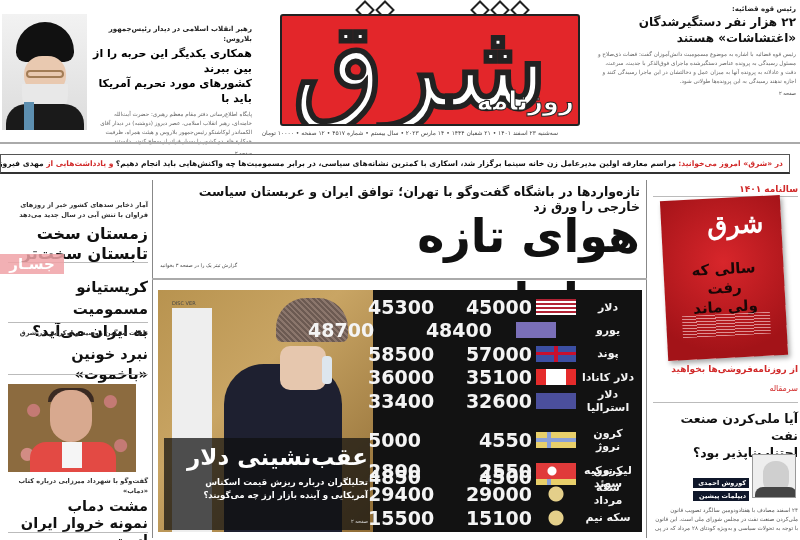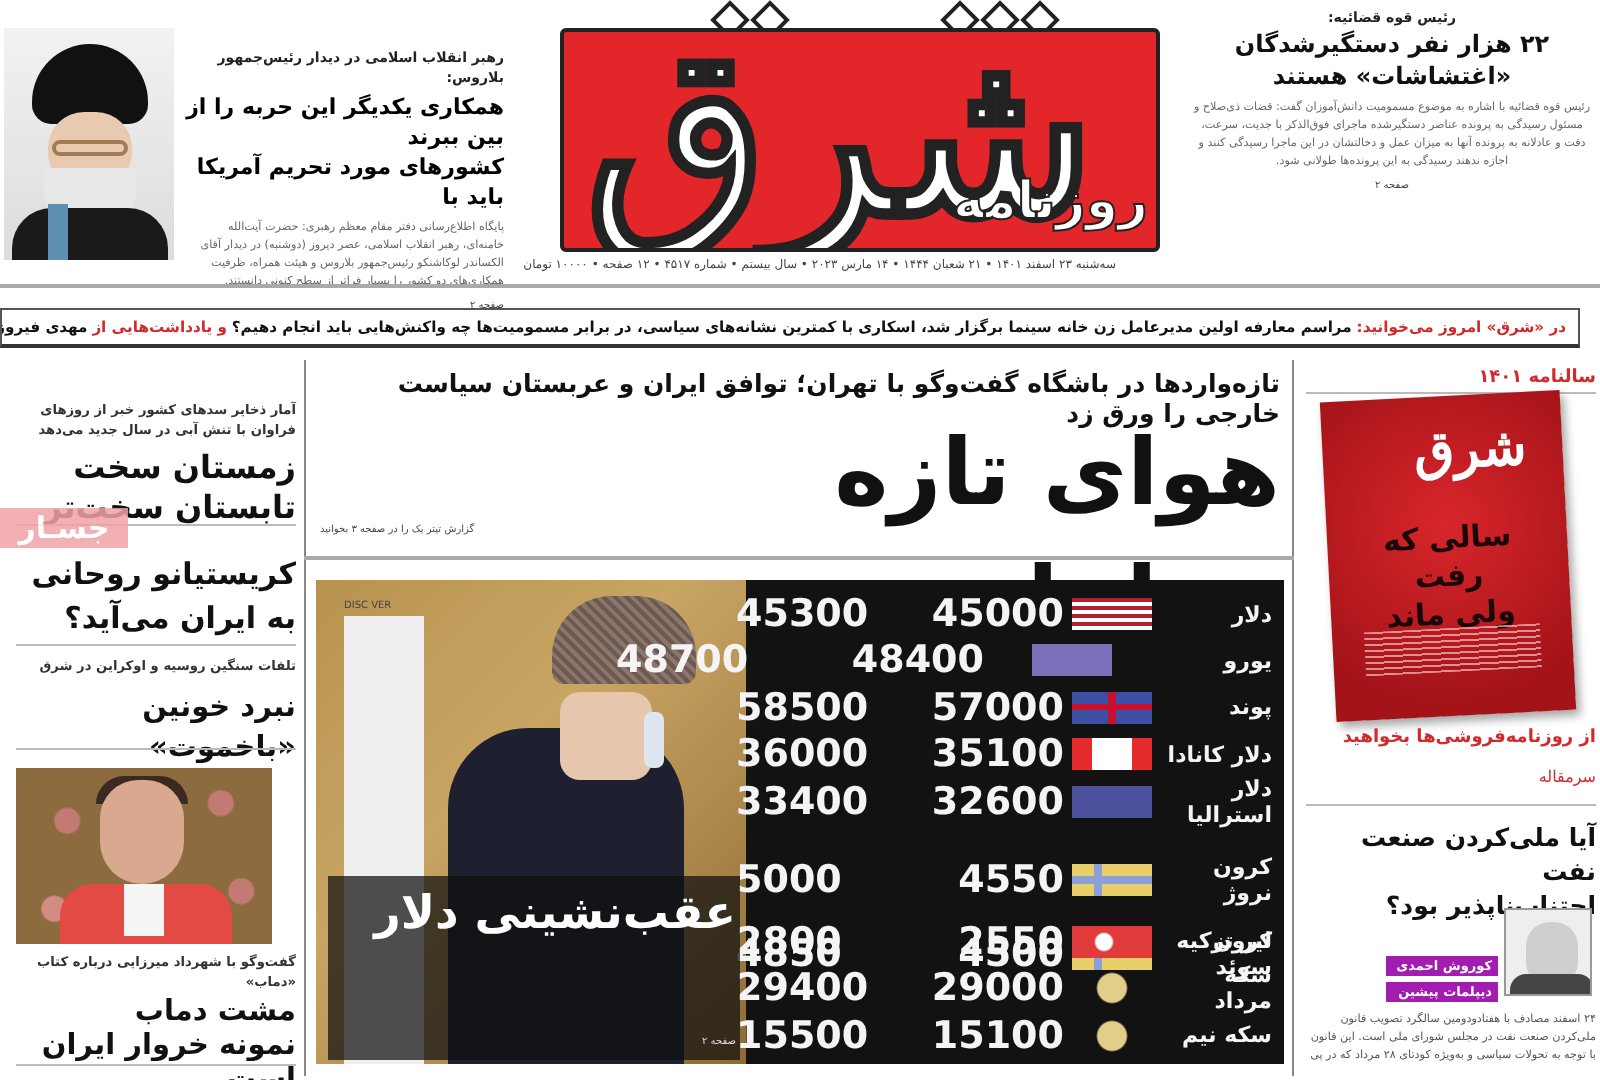--- a/index.html
+++ b/index.html
@@ -22,21 +22,21 @@
   .tl-head { font-size: 11px; font-weight: bold; line-height: 15px; color:#000; margin-top:2px; }
   .tl-body { font-size: 5.6px; color:#666; line-height: 9px; margin-top: 4px; }
   .page-ref { font-size: 5px; color:#444; margin-top: 4px; }
 
   .logo-box { left: 280px; top: 14px; width: 300px; height: 112px; background: #e3262a; border: 2px solid #222; border-radius: 3px; overflow: hidden; }
   .logo-word { position:absolute; right: 30px; top: -20px; font-family: "DejaVu Serif", serif; font-size: 118px; color: #fff; font-weight: bold; -webkit-text-stroke: 2px #222; letter-spacing: -4px; }
   .logo-small { position:absolute; right: 4px; bottom: 8px; font-size: 26px; color:#fff; font-weight:bold; -webkit-text-stroke: 1px #222; }
   .logo-dots { left: 335px; top: 2px; width: 60px; height: 16px; }
   .dot { display:inline-block; width: 14px; height:14px; background:#fff; border:2px solid #222; transform: rotate(45deg); margin: 0 3px; }
 
-  .tr-block { left: 596px; top: 4px; width: 200px; text-align: center; }
+  .tr-block { left: 596px; top: 4px; width: 200px; text-align: right; }
   .tr-head { font-size: 12px; font-weight:bold; line-height: 16px; }
 
   .dateline { left: 258px; top: 129px; width: 300px; font-size: 6px; color:#444; text-align: right; direction: rtl; letter-spacing: 0.1px; }
 
   
   .ticker { left: 0; top: 154px; width: 790px; height: 20px; border: 1px solid #555; border-bottom: 2px solid #333; font-size: 7.6px; line-height: 18px; padding-right: 6px; text-align: right; white-space: nowrap; overflow: hidden; }
   .red { color: #d12a2a; font-weight:bold; }
   .ticker .blk { color:#111; font-weight: bold; }
 
   
@@ -70,39 +70,39 @@
   .man-coat { position:absolute; left: 66px; top: 74px; width: 118px; height: 170px; background:#1e2030; border-radius: 40px 40px 0 0; }
   .man-neck { position:absolute; left: 122px; top: 56px; width: 46px; height: 44px; background:#e6c7ae; border-radius: 10px; }
   .man-cap { position:absolute; left: 118px; top: 8px; width: 72px; height: 44px; background: repeating-linear-gradient(45deg,#6c5a52 0 2px,#8b766c 2px 4px); border-radius: 30px 30px 6px 6px; }
   .mask { position:absolute; left: 164px; top: 66px; width: 10px; height: 28px; background:#dde6ee; border-radius:4px; }
   .board { position:absolute; left: 215px; top: 0; width: 269px; height: 242px; background: #121212; }
   .rate-row { position:absolute; right: 6px; height: 22px; display:flex; flex-direction: row; align-items: center; direction: ltr; }
   .rate-buy, .rate-sell { font-family: "DejaVu Sans", sans-serif; font-weight: bold; color:#f4f4f4; font-size: 19px; letter-spacing: 0px; }
   .rate-buy { width: 86px; text-align: left; }
   .rate-sell { width: 78px; text-align: right; }
   .flag { width: 40px; height: 16px; margin: 0 4px; }
-  .cur { width: 56px; text-align: right; color:#f4f4f4; font-weight:bold; font-size: 11px; direction: rtl; }
+  .cur { width: 56px; text-align: center; color:#f4f4f4; font-weight:bold; font-size: 11px; direction: rtl; }
   .overlay { position:absolute; left: 6px; top: 148px; width: 206px; height: 92px; background: rgba(15,15,15,0.72); }
   .ov-head { position:absolute; left: 10px; top: 154px; width: 200px; text-align: right; font-size: 23px; font-weight:bold; color:#fff; }
   .ov-sub { position:absolute; left: 10px; top: 186px; width: 200px; text-align: right; font-size: 8.6px; font-weight:bold; color:#fff; line-height: 13px; }
   .ov-ref { position:absolute; left: 10px; top: 228px; width: 200px; text-align: right; font-size: 5px; color:#ddd; }
 
   
   .rc { left: 653px; width: 145px; text-align: right; }
   .rc-label { font-size: 9px; font-weight:bold; color:#d12a2a; }
   .cover { left: 664px; top: 198px; width: 120px; height: 160px; background: radial-gradient(circle at 50% 40%, #d8262b 0%, #a31318 80%); transform: rotate(-3deg); box-shadow: 2px 3px 5px rgba(0,0,0,.35); }
   .cover-logo { position:absolute; right: 18px; top: 12px; font-size: 26px; font-weight:bold; color:#fff; font-family:"DejaVu Serif", serif; }
   .cover-title { position:absolute; right: 10px; top: 62px; width: 100px; text-align:center; font-size: 15px; font-weight: bold; color:#1a0707; line-height: 19px; }
   .cover-lines { position:absolute; left: 16px; top: 116px; width: 88px; height: 22px; background: repeating-linear-gradient(#f2c3c4 0 1px, transparent 1px 3px); opacity: .7; }
   .rc-red { font-size: 9px; font-weight:bold; color:#d12a2a; }
   .rc-head { font-size: 12.5px; font-weight:bold; line-height: 17px; }
   .rphoto { left: 752px; top: 454px; width: 44px; height: 44px; background: #eee; border:1px solid #999; overflow:hidden; }
   .rphoto .h { position:absolute; left: 10px; top: 6px; width: 26px; height: 32px; background:#cfcfcf; border-radius: 12px; }
   .rphoto .b { position:absolute; left: 2px; top: 32px; width: 42px; height: 14px; background:#444; border-radius: 8px 8px 0 0; }
-  .byline { left: 693px; height: 10px; background:#a21caf; color:#fff; font-size: 6.5px; font-weight: bold; line-height: 10px; padding: 0 3px; text-align: right; }
+  .byline { left: 693px; height: 10px; background:#0f172a; color:#fff; font-size: 6.5px; font-weight: bold; line-height: 10px; padding: 0 3px; text-align: right; }
   .rc-body { font-size: 5.6px; color:#555; line-height: 9px; }
 </style>
 </head>
 <body>
 
 <div class="abs top-left-photo">
   <div class="turban"></div>
     <div class="face"></div>
     <div class="glasses"></div>
     <div class="beard"></div>
@@ -149,21 +149,21 @@
   <div class="lc-kicker">آمار ذخایر سدهای کشور خبر از روزهای فراوان با تنش آبی در سال جدید می‌دهد</div>
   <div class="lc-head" style="margin-top:4px;">
     <div>زمستان سخت</div>
     <div>تابستان سخت‌تر</div>
   </div>
 </div>
 <div class="hr" style="left:8px;top:262px;width:140px;"></div>
 <div class="abs jasar">جسـار</div>
 <div class="abs lc" style="top:276px;">
   <div class="lc-head" style="font-weight:bold;font-size:15px;line-height:22px;">
-    <div>کریستیانو روحانی</div>
+    <div>کریستیانو مسمومیت</div>
     <div>به ایران می‌آید؟</div>
   </div>
 </div>
 <div class="hr" style="left:8px;top:322px;width:140px;"></div>
 <div class="abs lc" style="top:328px;">
   <div class="lc-kicker">تلفات سنگین روسیه و اوکراین در شرق</div>
   <div class="lc-head-m" style="margin-top:6px;">نبرد خونین «باخموت»</div>
 </div>
 <div class="hr" style="left:8px;top:374px;width:140px;"></div>
 <div class="abs lphoto">
@@ -256,20 +256,21 @@
           <span class="rate-buy">15500</span>
           <span class="rate-sell">15100</span>
           <span class="flag" style="background:radial-gradient(circle, #e4cf8a 0 7px, transparent 8px)"></span>
           <span class="cur">سکه نیم</span>
         </div>
       </div>
   </div>
 
   <div class="overlay"></div>
   <div class="ov-head">عقب‌نشینی دلار</div>
+  <div class="ov-sub">تحلیلگران درباره ریزش قیمت اسکناس آمریکایی و آینده بازار ارز چه می‌گویند؟</div>
   <div class="ov-ref">صفحه ۲</div>
 </div>
 
 <div class="abs rc" style="top:184px;">
   <div class="rc-label">سالنامه ۱۴۰۱</div>
 </div>
 <div class="hr" style="left:653px;top:196px;width:145px;"></div>
 <div class="abs cover">
   <div class="cover-logo">شرق</div>
   <div class="cover-title">

